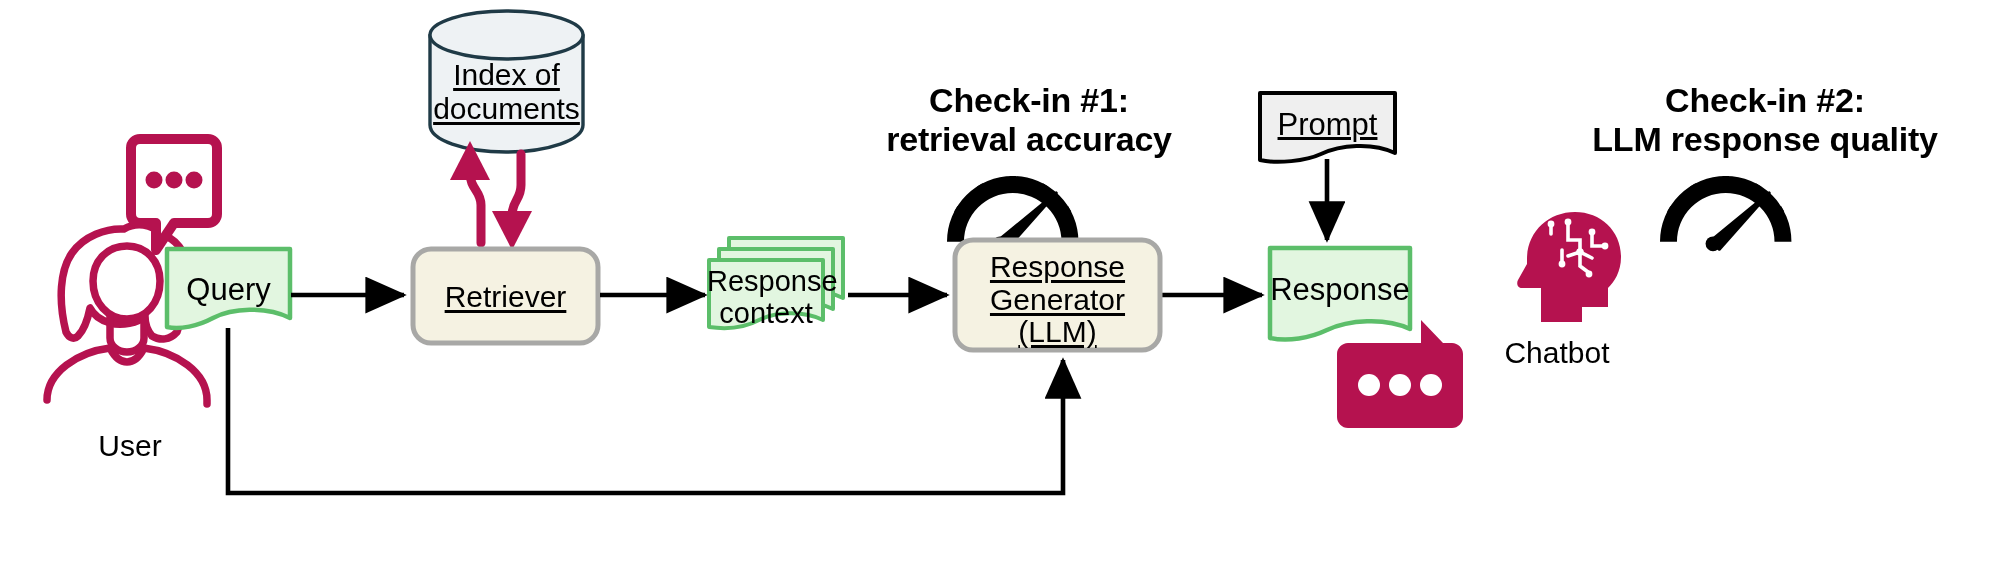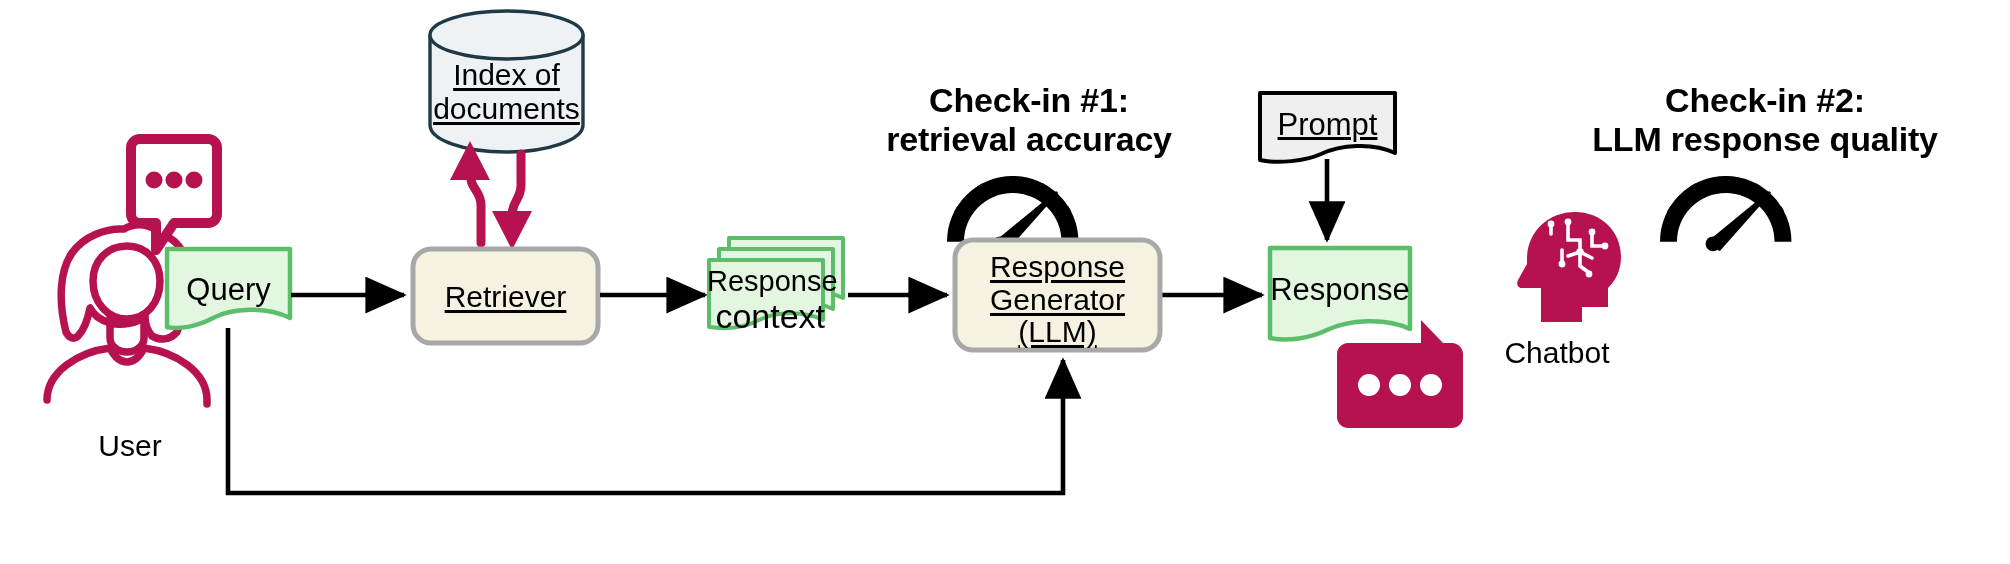--- a/index.html
+++ b/index.html
@@ -177,21 +177,21 @@
   <div class="lbl lbl-small" style="left:60px; top:428px; width:140px;">User</div>
 
   <div class="lbl lbl-plain" style="left:167px; top:272px; width:123px;">Query</div>
 
   <div class="lbl lbl-under" style="left:430px; top:57px; width:153px;">Index of</div>
   <div class="lbl lbl-under" style="left:421px; top:91px; width:171px;">documents</div>
 
   <div class="lbl lbl-under" style="left:413px; top:279px; width:185px;">Retriever</div>
 
   <div class="lbl lbl-plain" style="left:707px; top:264px; width:118px; font-size:29px;">Response</div>
-  <div class="lbl lbl-plain" style="left:707px; top:296px; width:118px; font-size:34px;text-align:right;">context</div>
+  <div class="lbl lbl-plain" style="left:707px; top:296px; width:118px; font-size:29px;">context</div>
 
   <div class="lbl lbl-bold" style="left:869px; top:80px; width:320px;">Check-in #1:</div>
   <div class="lbl lbl-bold" style="left:869px; top:119px; width:320px;">retrieval accuracy</div>
 
   <div class="lbl lbl-plain" style="left:1260px; top:107px; width:135px;text-decoration:underline;">Prompt</div>
 
   <div class="lbl lbl-under" style="left:955px; top:249px; width:205px;">Response</div>
   <div class="lbl lbl-under" style="left:955px; top:282px; width:205px;">Generator</div>
   <div class="lbl lbl-under" style="left:955px; top:314px; width:205px;">(LLM)</div>
 

